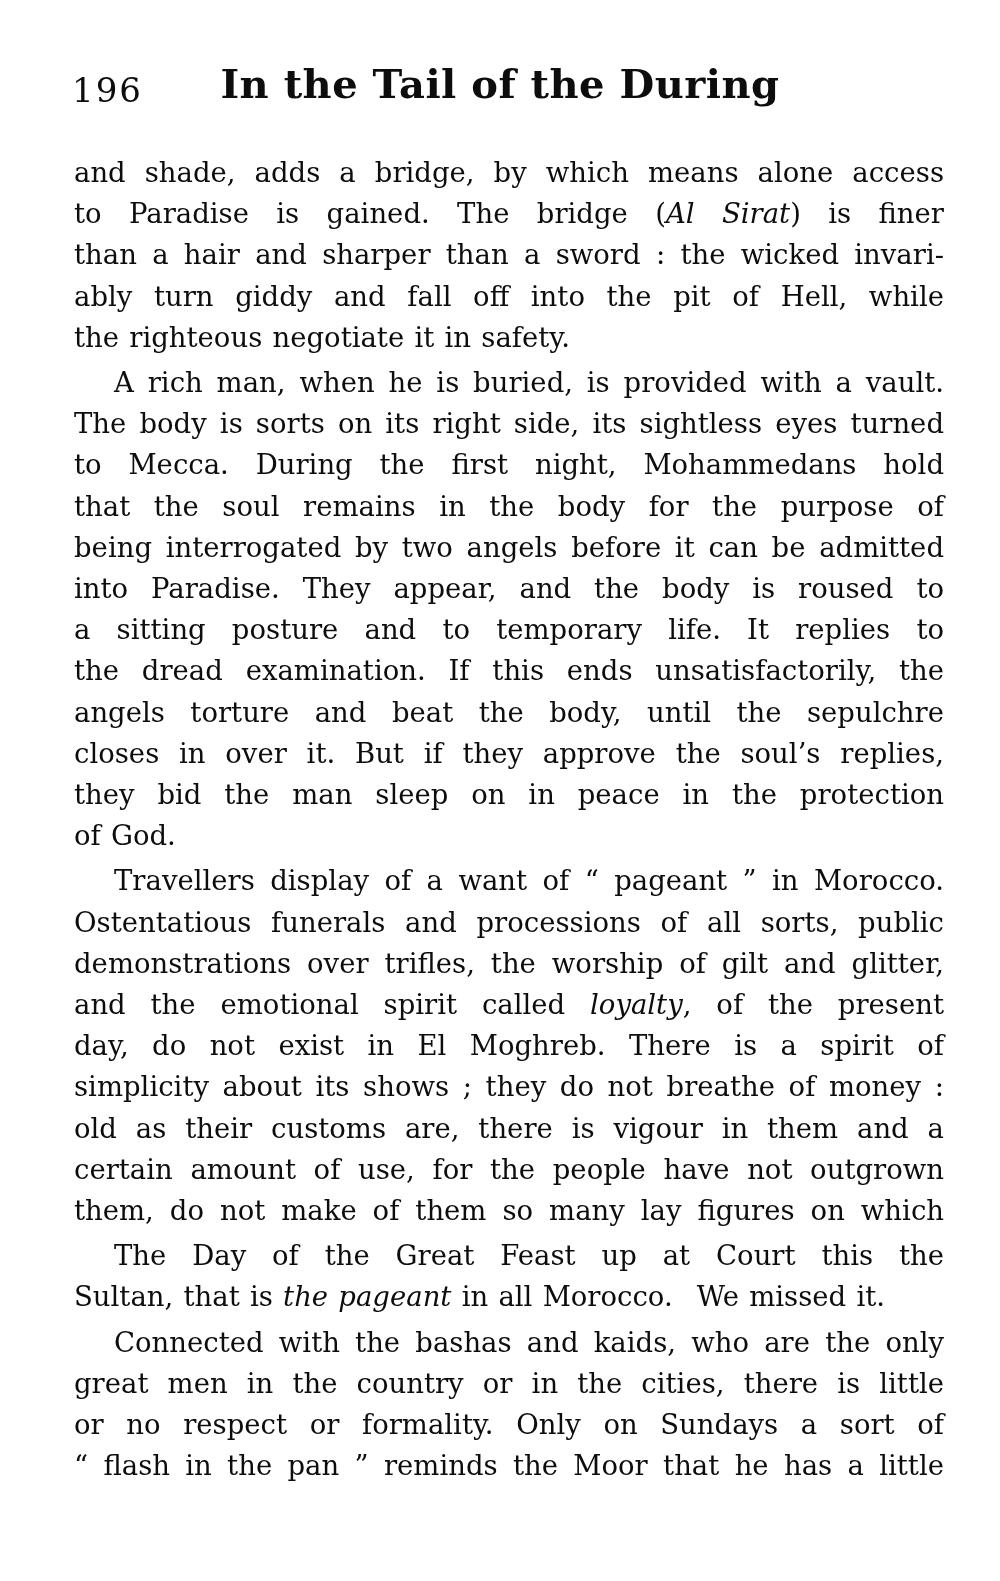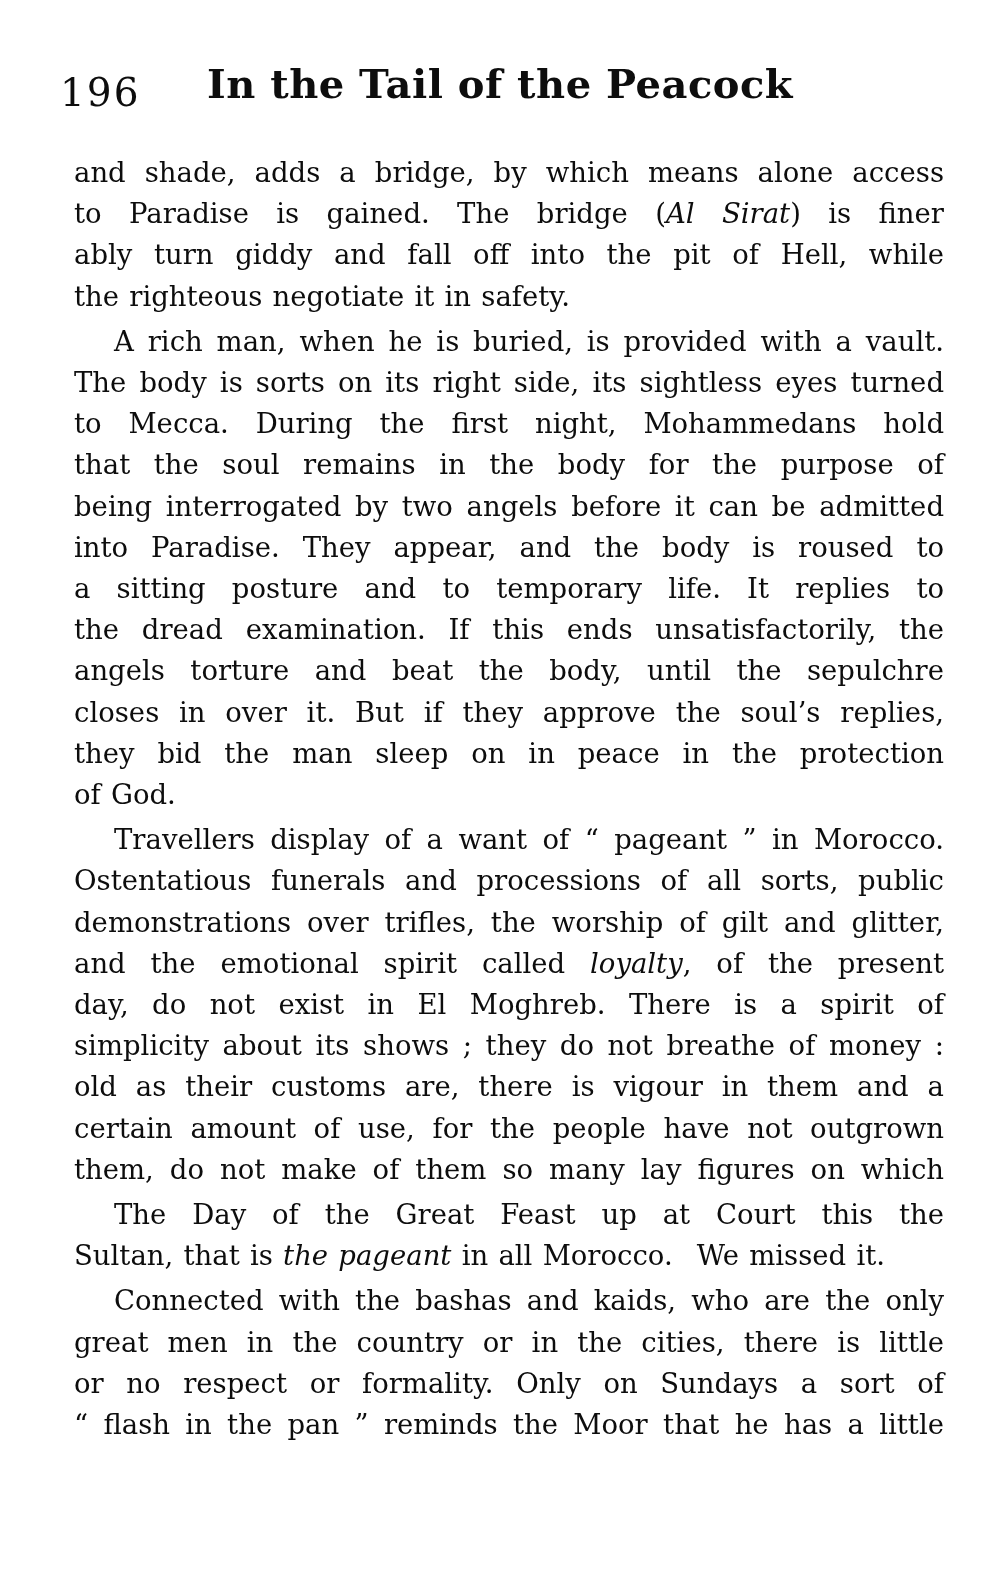--- a/index.html
+++ b/index.html
@@ -20,23 +20,23 @@
     inset: 0;
     background: #ffffff;
   }
   .page-header {
     position: absolute;
     top: 0; left: 0; right: 0;
     height: 130px;
   }
   .pagenum {
     position: absolute;
-    left: 60px;
+    left: 72px;
     top: 70px;
-    font-size: 39px;
+    font-size: 34px;
     letter-spacing: 2px;
   }
   .running-title {
     position: absolute;
     left: 0;
     right: 0;
     top: 60px;
     margin: 0;
     text-align: center;
     font-size: 40px;
@@ -66,26 +66,27 @@
   .line i {
     font-style: italic;
   }
 </style>
 </head>
 <body>
 
 <div class="page">
   <header class="page-header">
     <span class="pagenum">196</span>
-    <h1 class="running-title">In the Tail of the Peacock</h1>
+    <h1 class="running-title">In the Tail of the During</h1>
   </header>
   <main class="body-text">
       <div class="para">
         <div class="line">and shade, adds a bridge, by which means alone access</div>
         <div class="line">to Paradise is gained.  The bridge (<i>Al Sirat</i>) is finer</div>
+        <div class="line">than a hair and sharper than a sword : the wicked invari-</div>
         <div class="line">ably turn giddy and fall off into the pit of Hell, while</div>
         <div class="line last">the righteous negotiate it in safety.</div>
       </div>
       <div class="para">
         <div class="line indent">A rich man, when he is buried, is provided with a vault.</div>
         <div class="line">The body is sorts on its right side, its sightless eyes turned</div>
         <div class="line">to Mecca.  During the first night, Mohammedans hold</div>
         <div class="line">that the soul remains in the body for the purpose of</div>
         <div class="line">being interrogated by two angels before it can be admitted</div>
         <div class="line">into Paradise.  They appear, and the body is roused to</div>

